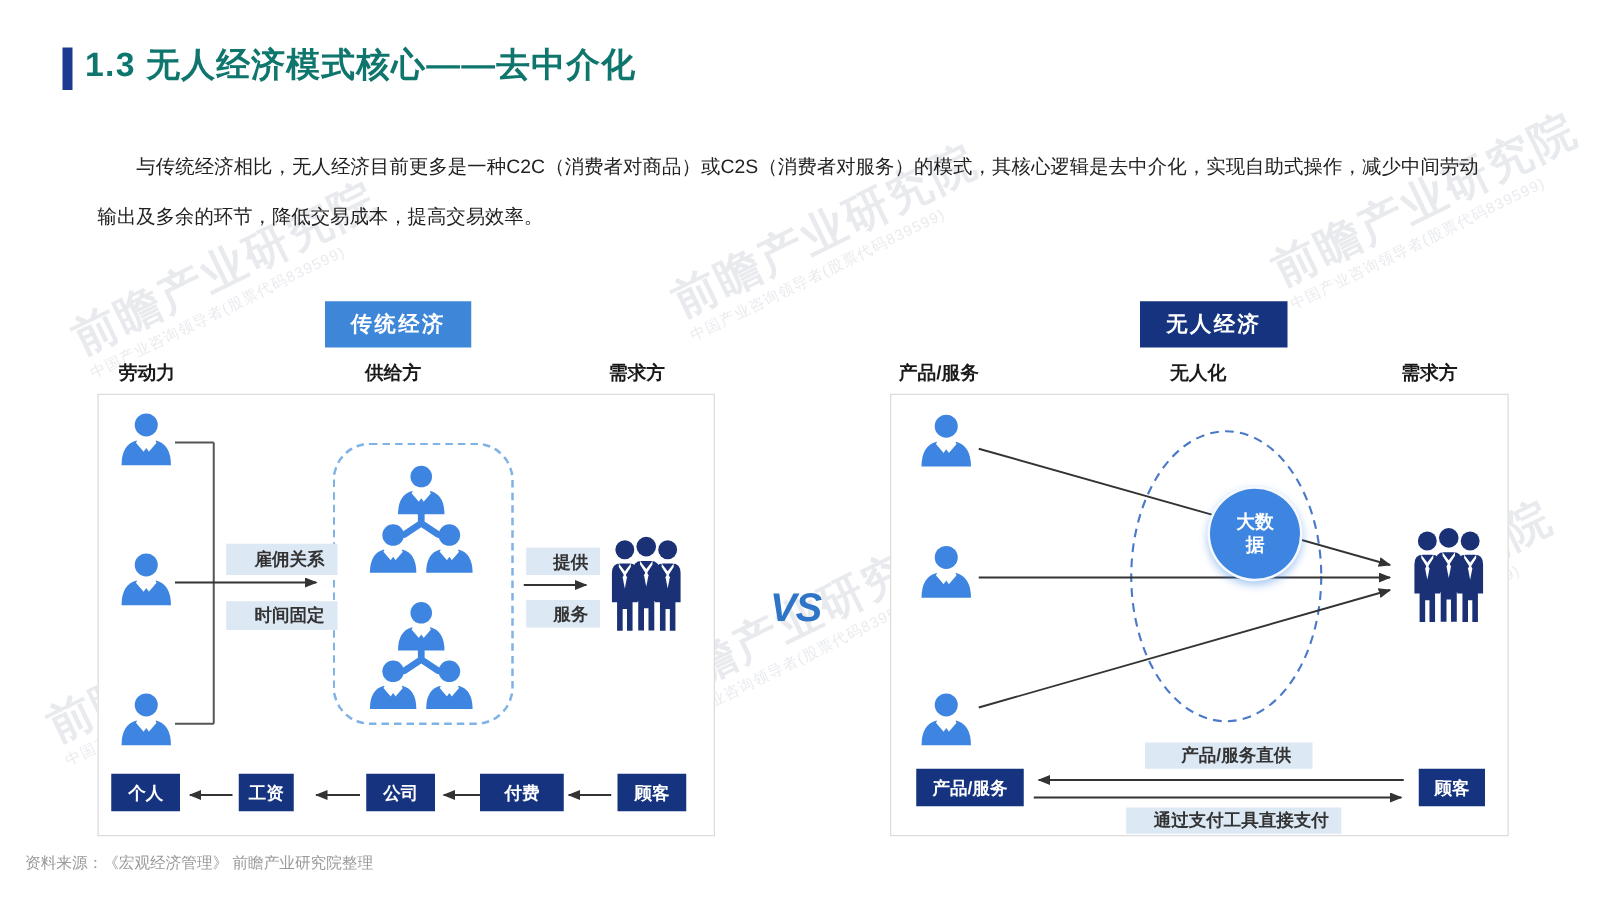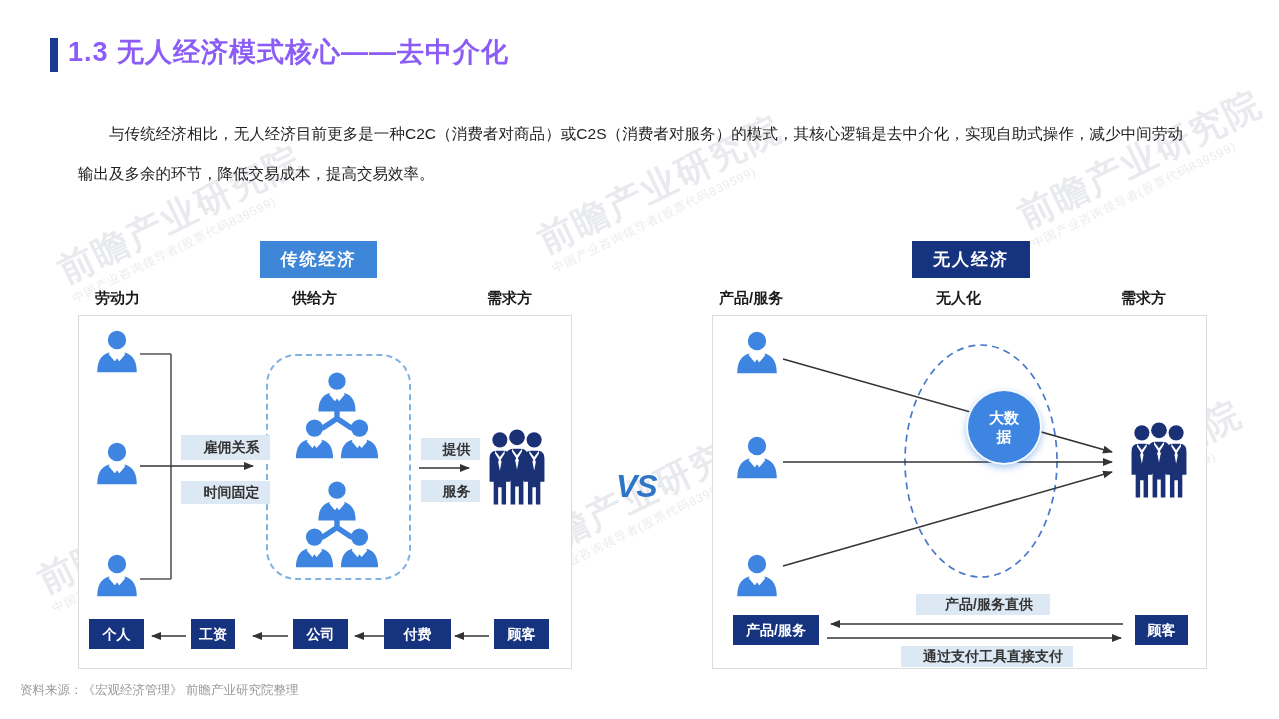--- a/index.html
+++ b/index.html
@@ -6,21 +6,21 @@
   .slide{position:relative;width:1279px;height:719px;background:#ffffff;overflow:hidden;
          font-family:"Liberation Sans","DejaVu Sans",sans-serif;color:#1a1a1a;}
   
   .wm{position:absolute;transform:rotate(-26deg);color:#aeb6c2;opacity:.28;z-index:0;
       white-space:nowrap;pointer-events:none;}
   .wm .wm-main{font-size:36px;font-weight:bold;letter-spacing:2px;}
   .wm .wm-sub{font-size:12px;letter-spacing:1px;margin-top:-4px;}
   .layer{position:absolute;inset:0;z-index:1;}
   
   .title-bar{position:absolute;left:50px;top:38px;width:8px;height:34px;background:#1c3a91;}
-  .page-title{position:absolute;left:68px;top:34px;font-size:27px;font-weight:bold;color:#8b5cf6;letter-spacing:1px;}
+  .page-title{position:absolute;left:68px;top:34px;font-size:27px;font-weight:bold;color:#0f766e;letter-spacing:1px;}
   .logo{position:absolute;left:994px;top:36px;font-size:31px;font-weight:bold;color:#1c3a91;letter-spacing:0px;}
   
   .intro{position:absolute;left:78px;top:114px;width:1105px;font-size:15.5px;line-height:40px;
          color:#222;text-indent:2em;text-align:justify;}
   
   .badge{position:absolute;height:37px;line-height:37px;text-align:center;color:#fff;
          font-size:17px;font-weight:bold;letter-spacing:2px;}
   .badge-trad{left:260px;top:241px;width:117px;background:#3e86d8;}
   .badge-unman{left:912px;top:241px;width:118px;background:#16337f;}
   .col-label{position:absolute;top:289px;font-size:15px;font-weight:bold;color:#1a1a1a;}

